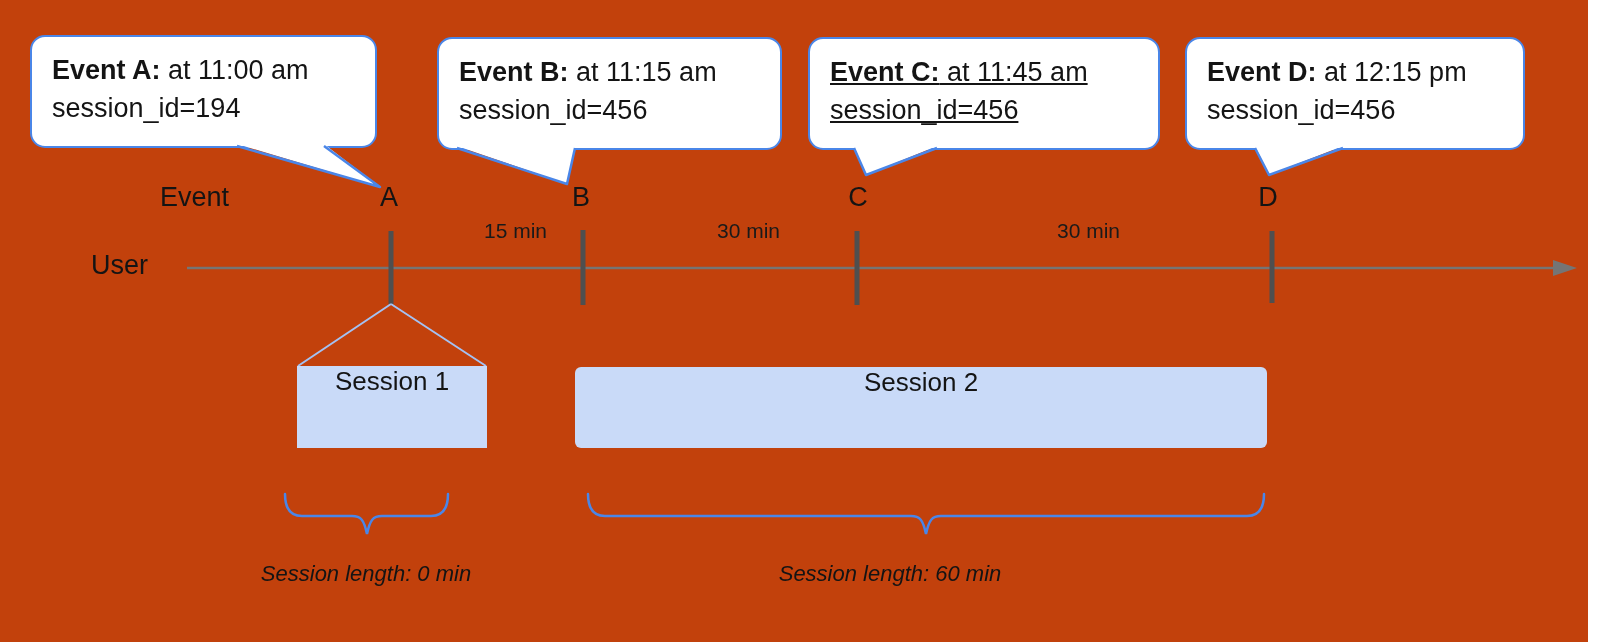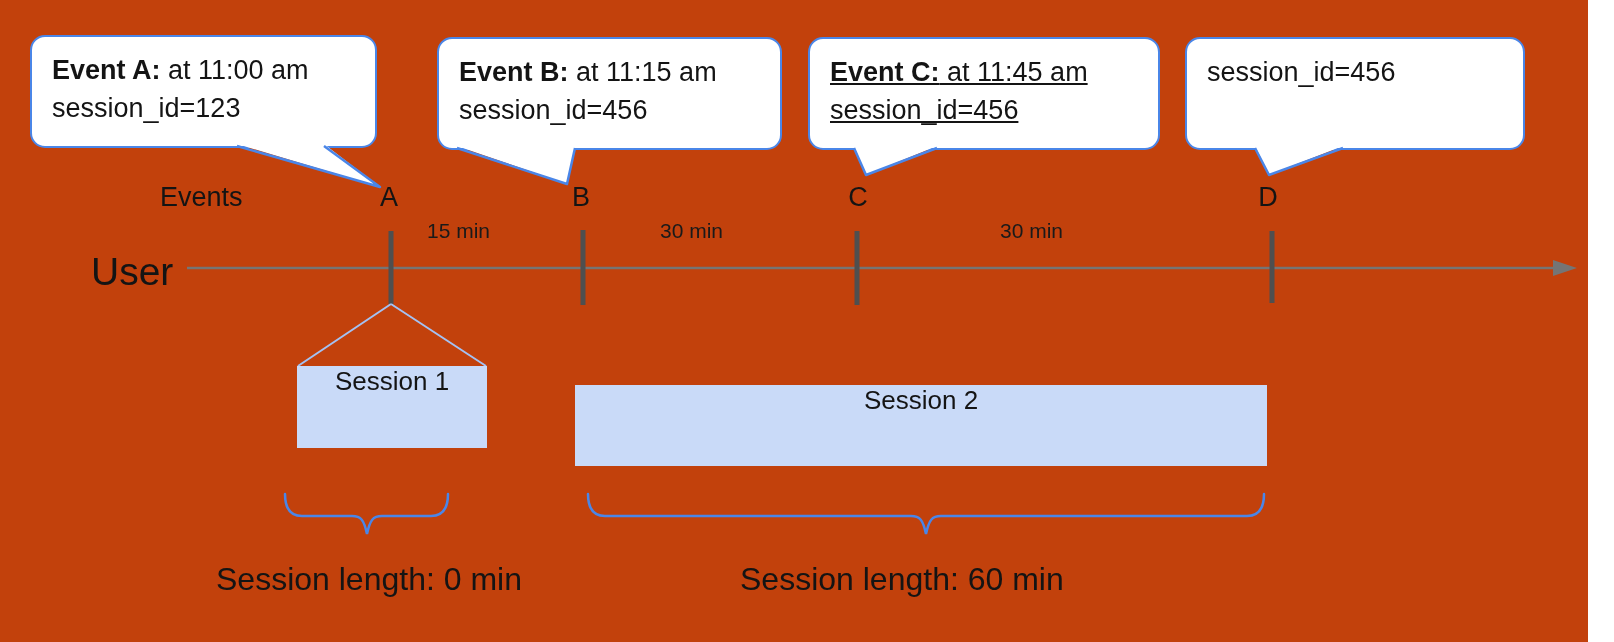--- a/index.html
+++ b/index.html
@@ -12,55 +12,56 @@
     position:absolute;box-sizing:border-box;background:#fff;
     border:2.5px solid #4a86e8;border-radius:15px;
     padding:14px 20px 0 20px;font-size:27px;line-height:38px;z-index:1;
   }
   .bubble .bold{font-weight:bold;}
   
   #art{position:absolute;left:0;top:0;z-index:2;pointer-events:none;}
   
   .lbl{position:absolute;z-index:3;white-space:nowrap;}
   #events-label{left:160px;top:182px;width:100px;font-size:27px;}
-  #user-label{left:91px;top:250px;font-size:39px;}
+  #user-label{left:91px;top:250px;font-size:27px;}
   .marker{top:182px;width:60px;font-size:27px;text-align:center;}
   #marker-a{left:359px;} #marker-b{left:551px;} #marker-c{left:828px;} #marker-d{left:1238px;}
-  .interval{top:219px;width:120px;font-size:21px;text-align:left;color:#1a1a1a;}
+  .interval{top:219px;width:120px;font-size:21px;text-align:right;color:#1a1a1a;}
   #interval-ab{left:427px;} #interval-bc{left:660px;} #interval-cd{left:1000px;}
   .session-box{
     position:absolute;z-index:3;background:#c9daf8;
     display:flex;align-items:flex-start;justify-content:center;font-size:26px;color:#141414;
   }
   #session1-box{left:297px;top:366px;width:190px;height:82px;}
-  #session2-box{left:575px;top:385px;width:692px;height:81px;}
-  .length-label{top:561px;width:300px;font-size:32px;text-align:center;}
+  #session2-box{left:575px;top:367px;width:692px;height:81px;border-radius:6px;}
+  .length-label{top:561px;width:300px;font-size:22px;text-align:center;font-style:italic;}
   #session1-length{left:216px;} #session2-length{left:740px;}
 </style>
 </head>
 <body>
 
 <div id="stage">
 
   <div class="bubble" style="left:30px;top:35px;width:347px;height:113px;">
     <div><span class="bold">Event A:</span><span> at 11:00 am</span></div>
-    <div>session_id=123</div>
+    <div>session_id=194</div>
   </div>
 
   <div class="bubble" style="left:415px;top:37px;width:345px;height:113px;margin-left:22px;">
     <div><span class="bold">Event B:</span><span> at 11:15 am</span></div>
     <div>session_id=456</div>
   </div>
 
   <div class="bubble" style="left:808px;top:37px;width:352px;height:113px;text-decoration:underline;">
     <div><span class="bold">Event C:</span><span> at 11:45 am</span></div>
     <div>session_id=456</div>
   </div>
 
   <div class="bubble" style="left:1185px;top:37px;width:340px;height:113px;">
+    <div><span class="bold">Event D:</span><span> at 12:15 pm</span></div>
     <div>session_id=456</div>
   </div>
 
   <svg id="art" width="1614" height="642" viewBox="0 0 1614 642">
 
     <g>
       <polygon points="237,144 324,144 380,187" fill="#ffffff"></polygon>
       <polyline points="237,146 380,187 324,146" fill="none" stroke="#4a86e8" stroke-width="2.5" stroke-linejoin="round"></polyline>
     </g>
     <g>
@@ -90,21 +91,21 @@
 
     <g stroke="#a4c2f4" stroke-width="2">
       <line x1="391" y1="304" x2="298" y2="366"></line>
       <line x1="391" y1="304" x2="486" y2="366"></line>
     </g>
 
     <path d="M285,494 C285,508 290,516 302,516 L352,516 C361,516 364,520 367,534 C370,520 373,516 382,516 L431,516 C443,516 448,508 448,494" fill="none" stroke="#4a86e8" stroke-width="2.5" stroke-linecap="round"></path>
     <path d="M588,494 C588,508 593,516 605,516 L911,516 C920,516 923,520 926,534 C929,520 932,516 941,516 L1247,516 C1259,516 1264,508 1264,494" fill="none" stroke="#4a86e8" stroke-width="2.5" stroke-linecap="round"></path>
   </svg>
 
-  <div class="lbl" id="events-label">Events</div>
+  <div class="lbl" id="events-label">Event</div>
   <div class="lbl" id="user-label">User</div>
 
   <div class="lbl marker" id="marker-a">A</div>
   <div class="lbl marker" id="marker-b">B</div>
   <div class="lbl marker" id="marker-c">C</div>
   <div class="lbl marker" id="marker-d">D</div>
 
   <div class="lbl interval" id="interval-ab">15 min</div>
   <div class="lbl interval" id="interval-bc">30 min</div>
   <div class="lbl interval" id="interval-cd">30 min</div>

